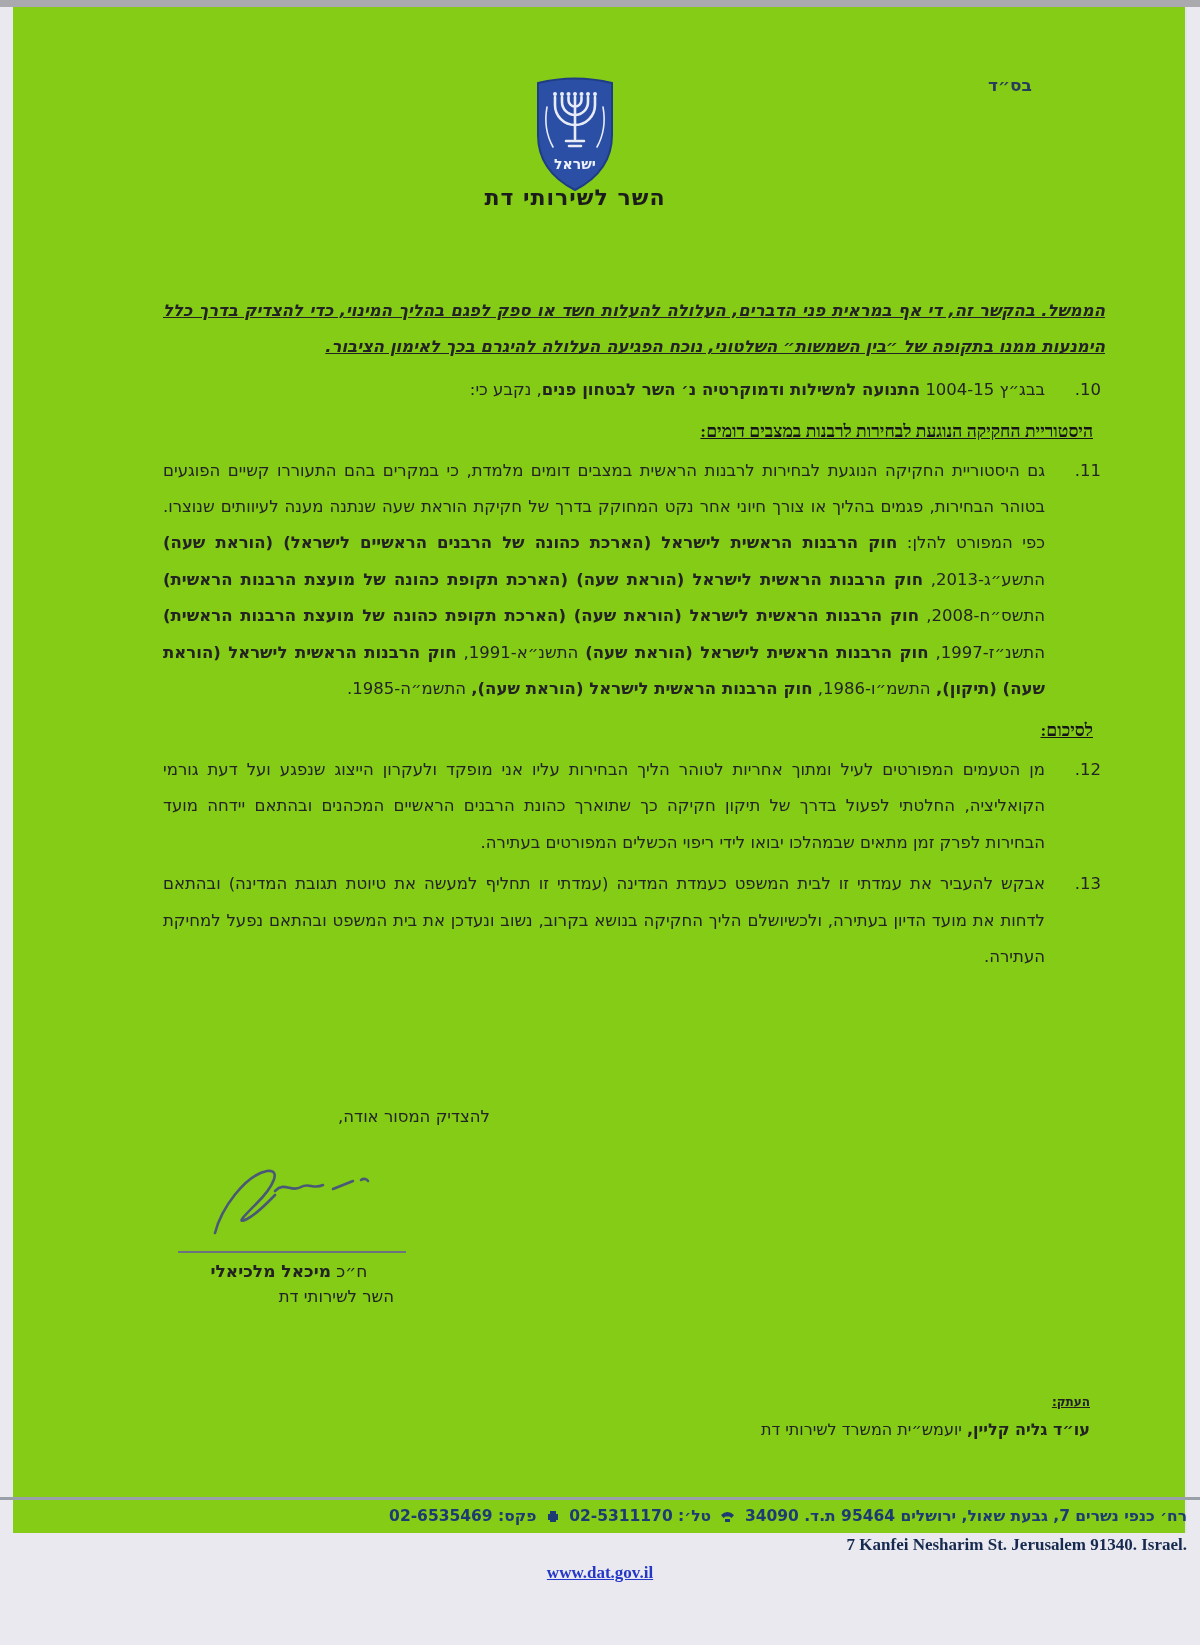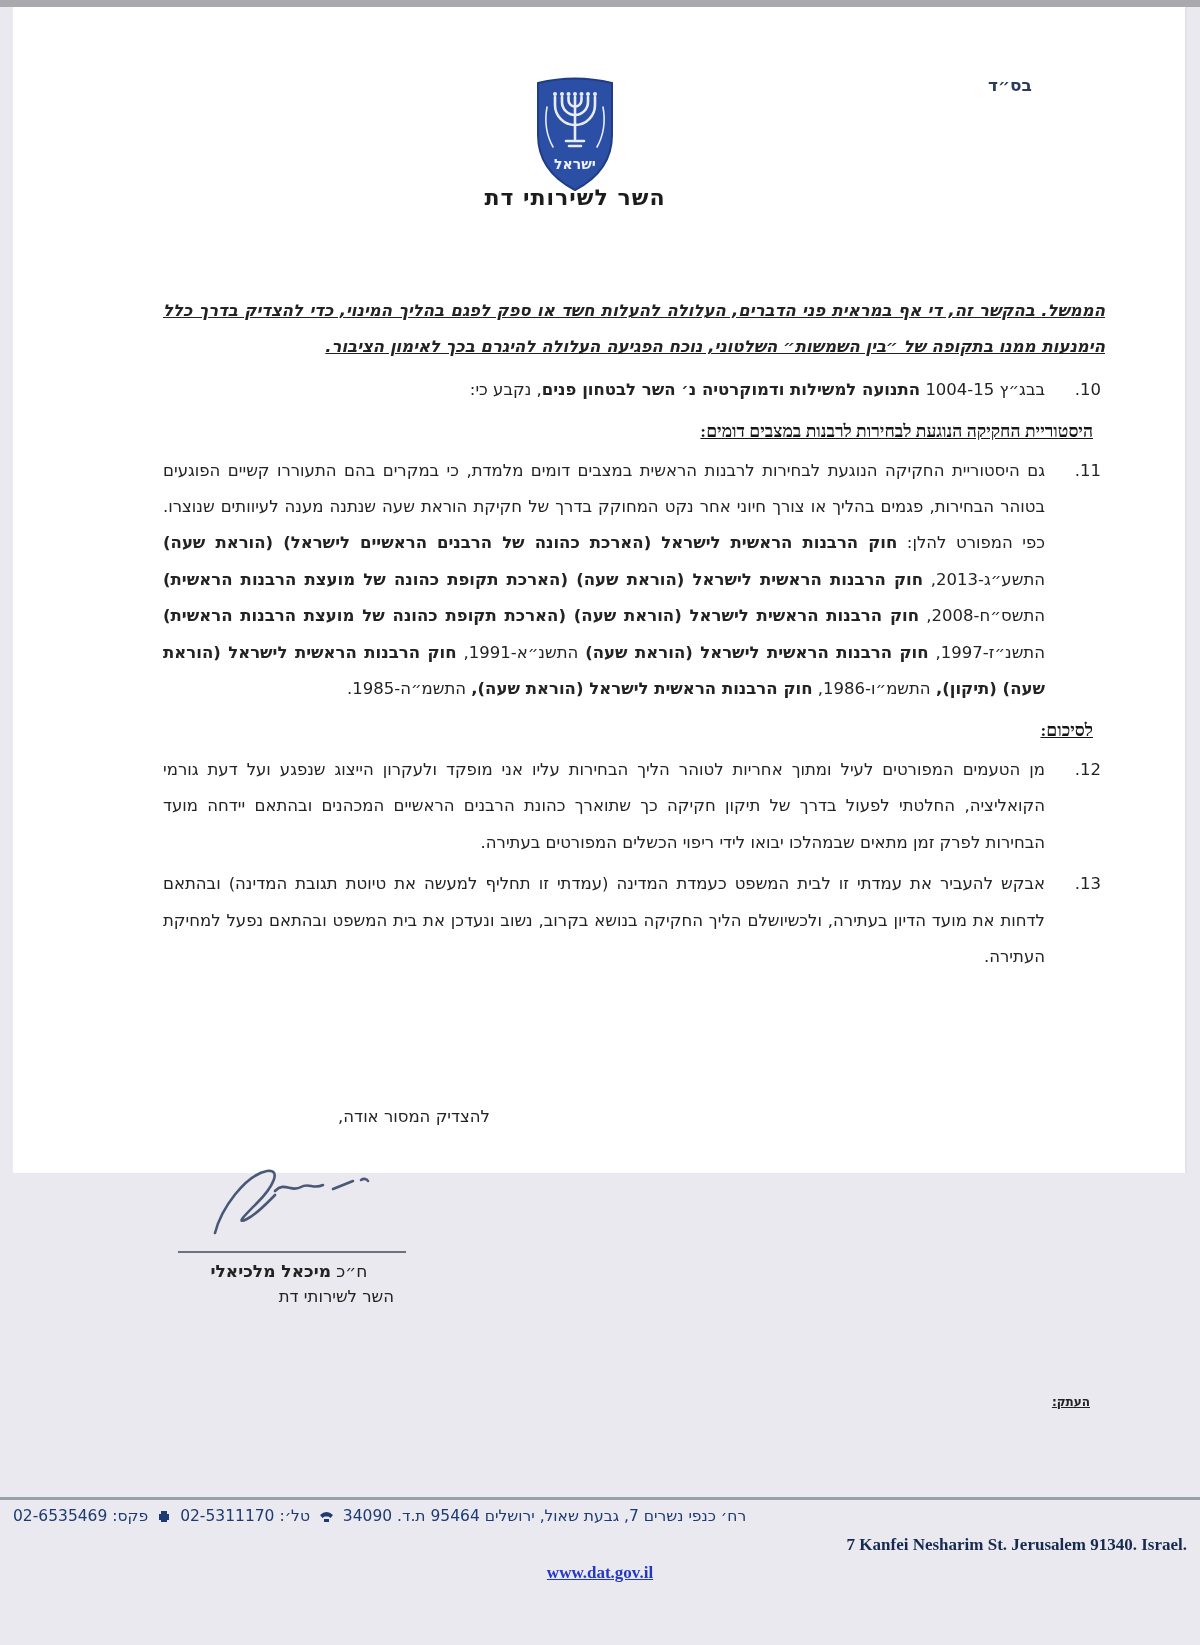--- a/index.html
+++ b/index.html
@@ -1,19 +1,19 @@
 <!DOCTYPE html>
 <html lang="he"><head>
 <meta charset="utf-8">
 <style>
   html,body{margin:0;padding:0;}
   body{background:#d7d8de;font-family:"DejaVu Sans",sans-serif;}
   .scan{position:relative;width:1200px;height:1645px;background:#e9e9ef;overflow:hidden;}
   .scan-topbar{position:absolute;top:0;left:0;width:100%;height:7px;background:#a9a9ae;}
-  .page{position:absolute;left:13px;top:7px;width:1174px;height:1166px;background:#ffffff;
+  .page{position:absolute;left:13px;top:7px;width:1174px;height:1526px;background:#84cc16;
         box-shadow:inset -2px 0 0 #e3e3e9;direction:rtl;color:#222;}
   
   .bsd{position:absolute;top:68px;right:155px;font-size:17px;font-weight:bold;color:#2a3c5e;}
   .emblem{position:absolute;top:66px;left:520px;width:84px;height:122px;}
   .office-title{position:absolute;top:178px;left:0;width:1124px;text-align:center;
         font-size:22px;font-weight:bold;color:#1c1c1c;letter-spacing:1px;}
   
   .content{position:absolute;top:270px;right:82px;width:942px;font-size:16.5px;
         line-height:36.4px;text-align:justify;color:#232323;}
   .cont-par{margin:16px 0 6px 0;font-weight:bold;font-style:italic;text-decoration:underline;}
@@ -27,22 +27,22 @@
   .sigblock{position:absolute;top:1140px;left:165px;width:228px;text-align:center;}
   .sig-svg{display:block;margin:0 auto;}
   .sigline{border-top:2px solid #6b7280;margin:4px 0 8px 0;}
   .signame{font-size:17px;padding-right:6px;}
   .sigtitle{font-size:16.5px;text-align:right;padding-right:12px;margin-top:6px;}
   
   .copyblock{position:absolute;top:1382px;right:97px;text-align:right;font-size:16px;line-height:27px;}
   .copy-title{font-weight:bold;text-decoration:underline;font-size:12px;}
   
   .footer-rule{position:absolute;top:1490px;left:-13px;width:1200px;border-top:3px solid #9aa0a8;}
-  .addr-he{position:absolute;top:1500px;left:0;width:1174px;text-align:left;font-size:15.5px;
-        font-weight:normal;color:#1d3a72;}
+  .addr-he{position:absolute;top:1500px;left:0;width:1174px;text-align:right;font-size:15.5px;
+        font-weight:bold;color:#1d3a72;}
   .addr-he .ficon{display:inline-block;vertical-align:-2px;margin:0 4px;}
   .addr-en{position:absolute;top:1528px;left:0;width:1174px;text-align:right;direction:ltr;
         font-family:"Liberation Serif","DejaVu Serif",serif;font-weight:bold;font-size:17px;color:#16294e;}
   .site{position:absolute;top:1556px;left:0;width:1174px;text-align:center;direction:ltr;
         font-family:"Liberation Serif","DejaVu Serif",serif;font-weight:bold;font-size:17px;
         color:#2438c8;text-decoration:underline;cursor:pointer;}
   b{font-weight:bold;}
 </style>
 </head>
 <body>
@@ -119,20 +119,21 @@
           <path d="M174 33 C177 31 180 32 181 34"></path>
         </g>
       </svg>
       <div class="sigline"></div>
       <div class="signame">ח״כ <b>מיכאל מלכיאלי</b></div>
       <div class="sigtitle">השר לשירותי דת</div>
     </div>
 
     <div class="copyblock">
       <div class="copy-title">העתק:</div>
+      <div><b>עו״ד גליה קליין,</b> יועמש״ית המשרד לשירותי דת</div>
     </div>
 
     <div class="footer-rule"></div>
 
     <div class="addr-he">
       <span>רח׳ כנפי נשרים 7, גבעת שאול, ירושלים 95464 ת.ד. 34090</span>
       <span class="ficon">
         <svg width="15" height="13" viewBox="0 0 15 13">
             <path d="M1 5 Q7.5 -1 14 5 L11.5 8 L9.5 6.5 L5.5 6.5 L3.5 8 Z M5 9 h5 v3 h-5 Z" fill="#1d3a72"></path>
           </svg>

